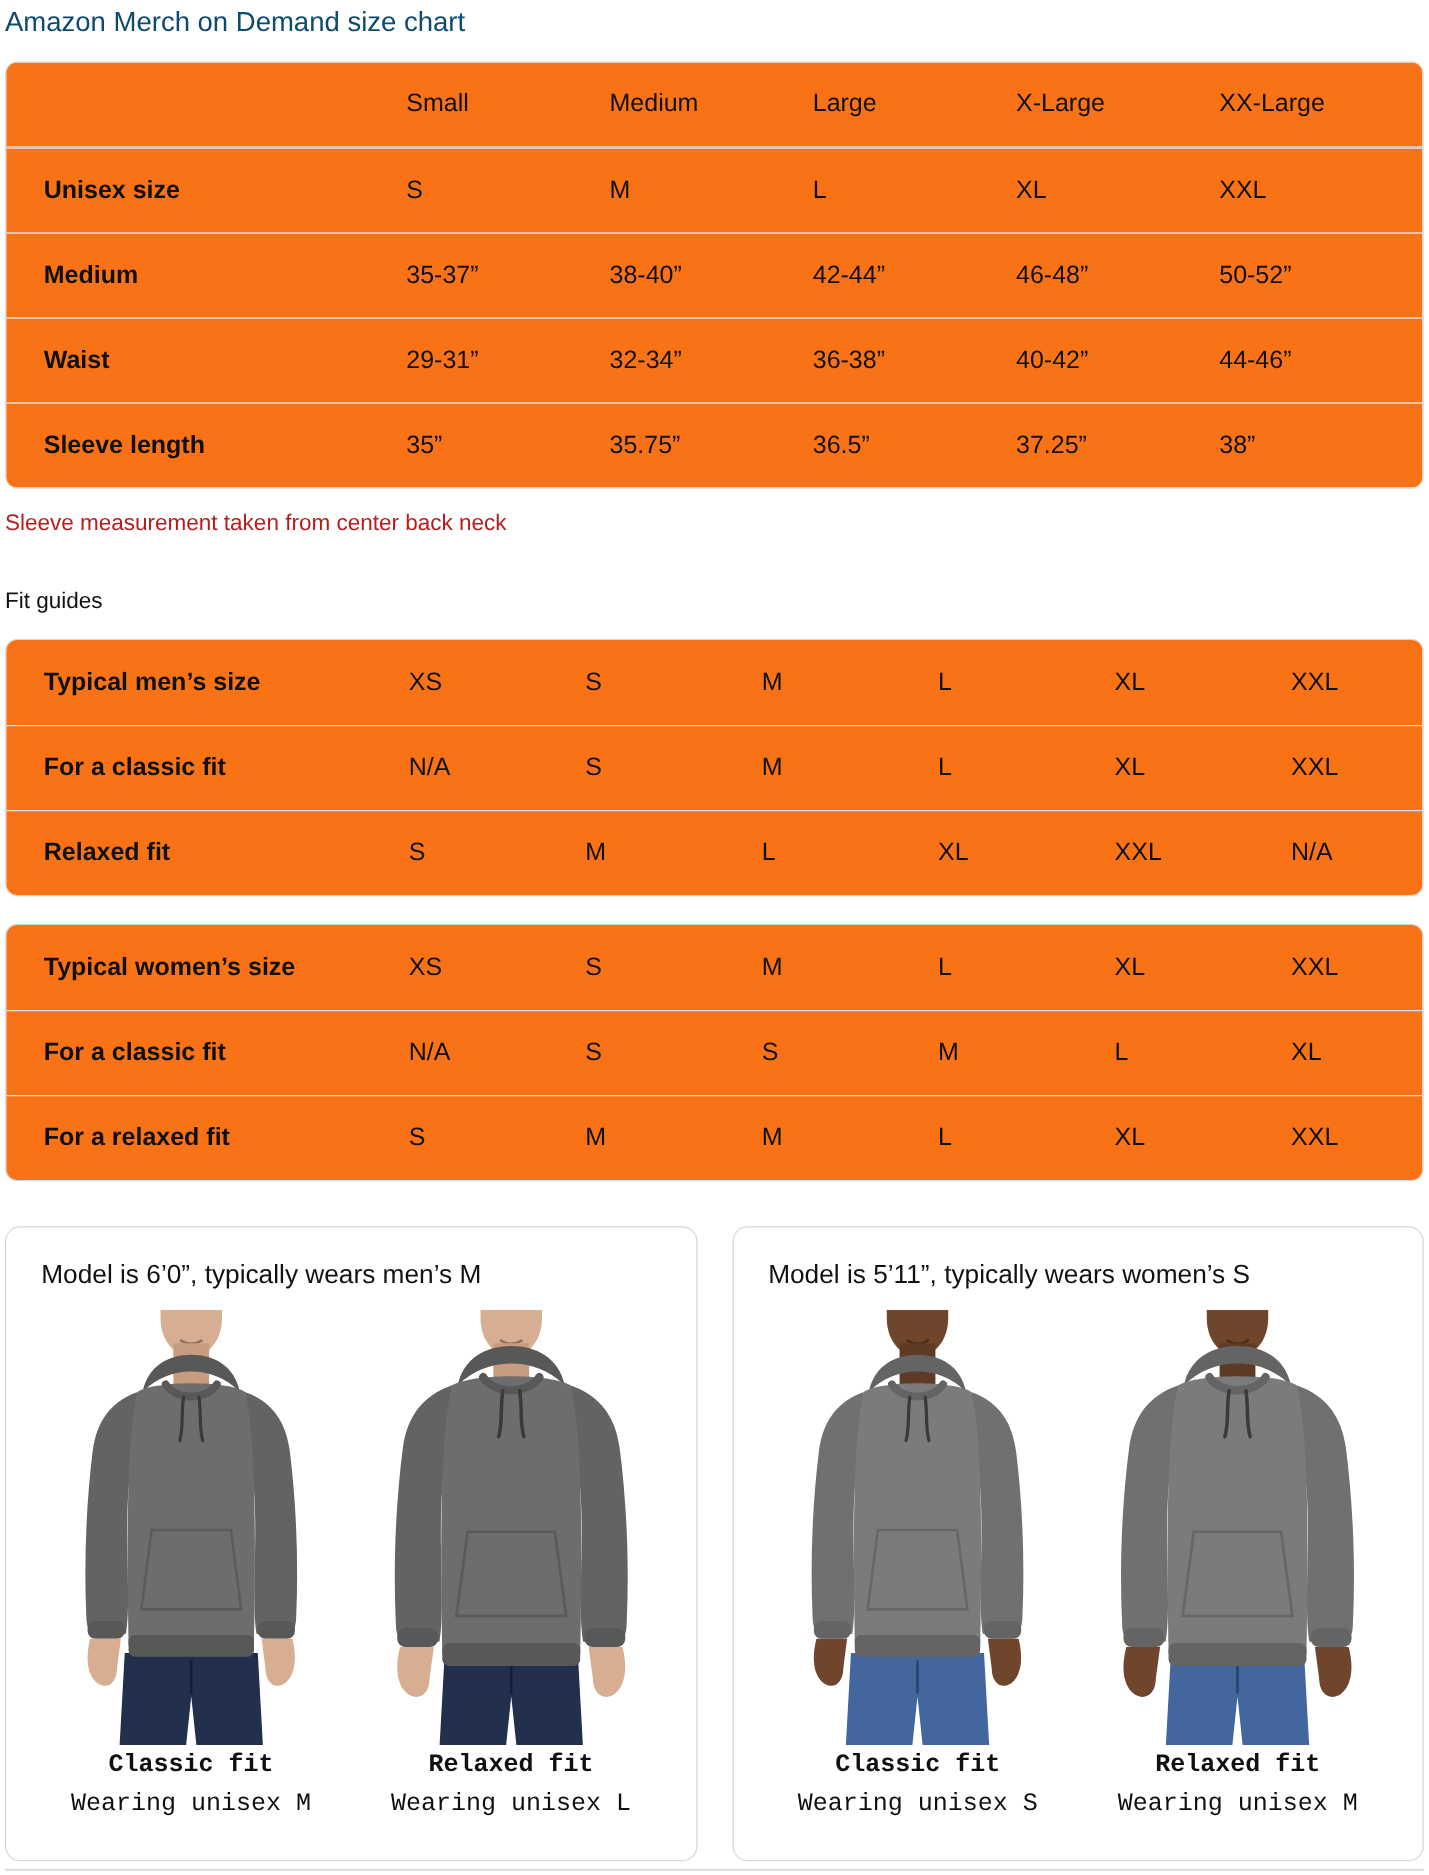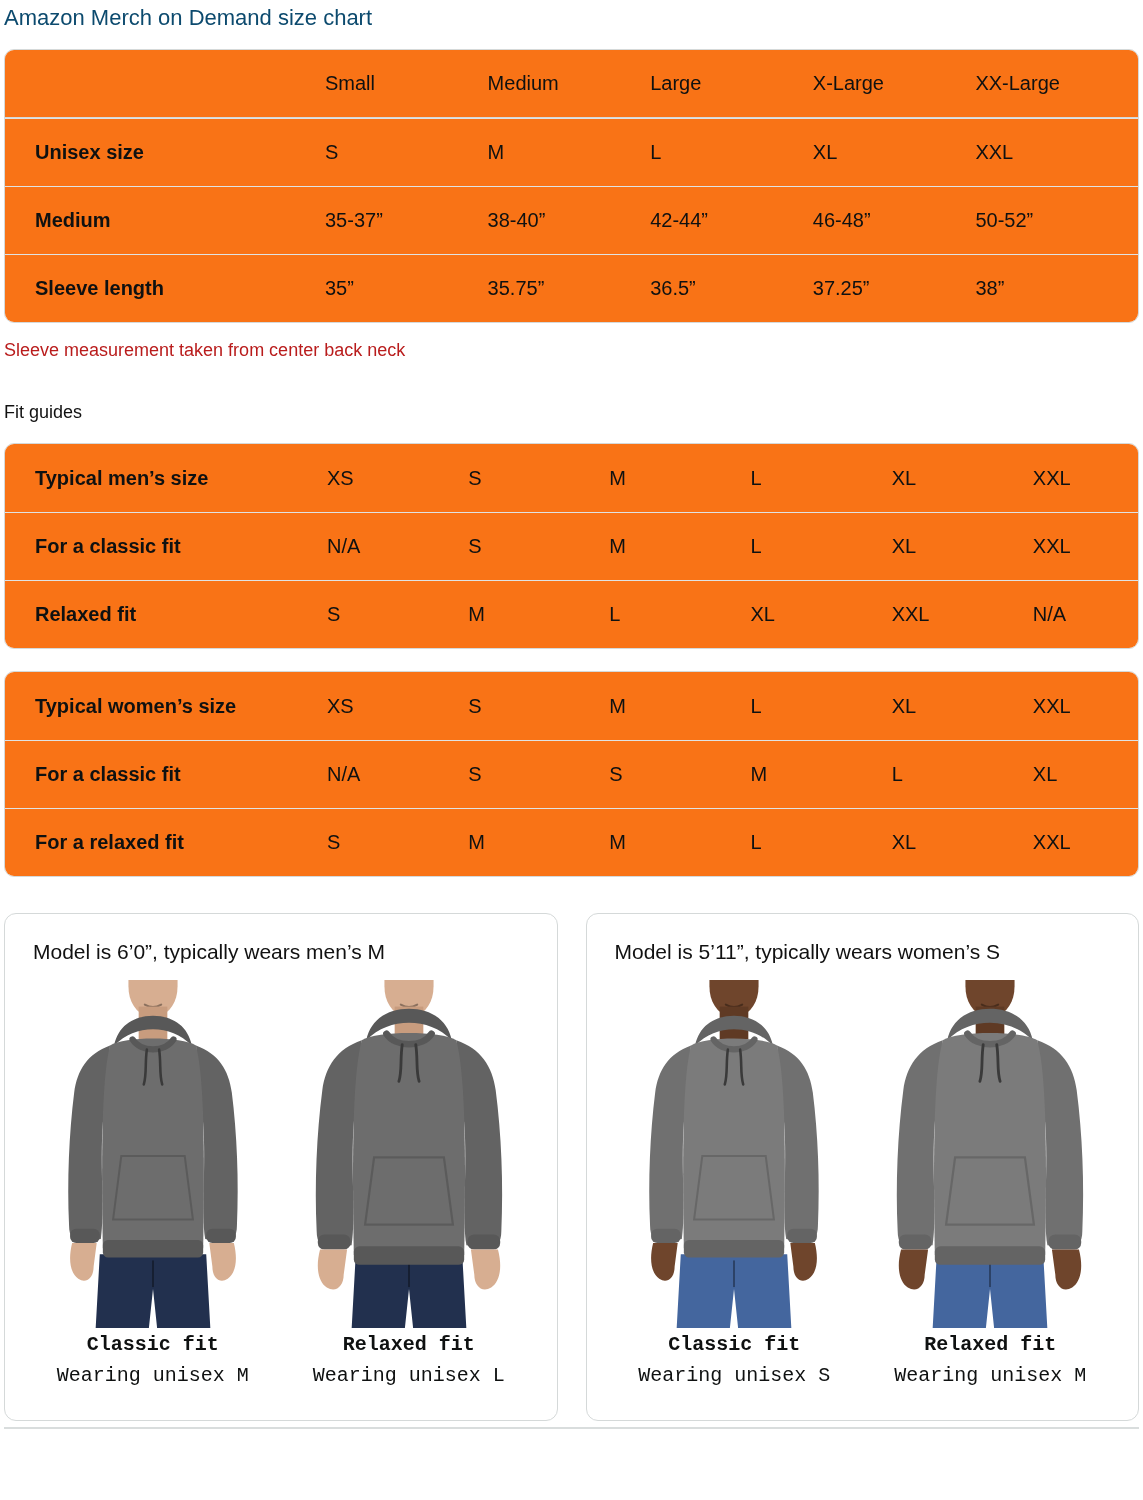--- a/index.html
+++ b/index.html
@@ -141,20 +141,28 @@
     </div>
     <div class="trow">
       <div class="tcell tlabel">Medium</div>
       <div class="tcell">35-37”</div>
       <div class="tcell">38-40”</div>
       <div class="tcell">42-44”</div>
       <div class="tcell">46-48”</div>
       <div class="tcell">50-52”</div>
     </div>
     <div class="trow">
+      <div class="tcell tlabel">Waist</div>
+      <div class="tcell">29-31”</div>
+      <div class="tcell">32-34”</div>
+      <div class="tcell">36-38”</div>
+      <div class="tcell">40-42”</div>
+      <div class="tcell">44-46”</div>
+    </div>
+    <div class="trow">
       <div class="tcell tlabel">Sleeve length</div>
       <div class="tcell">35”</div>
       <div class="tcell">35.75”</div>
       <div class="tcell">36.5”</div>
       <div class="tcell">37.25”</div>
       <div class="tcell">38”</div>
     </div>
   </div>
 
 <div class="sleeve-note">Sleeve measurement taken from center back neck</div>

